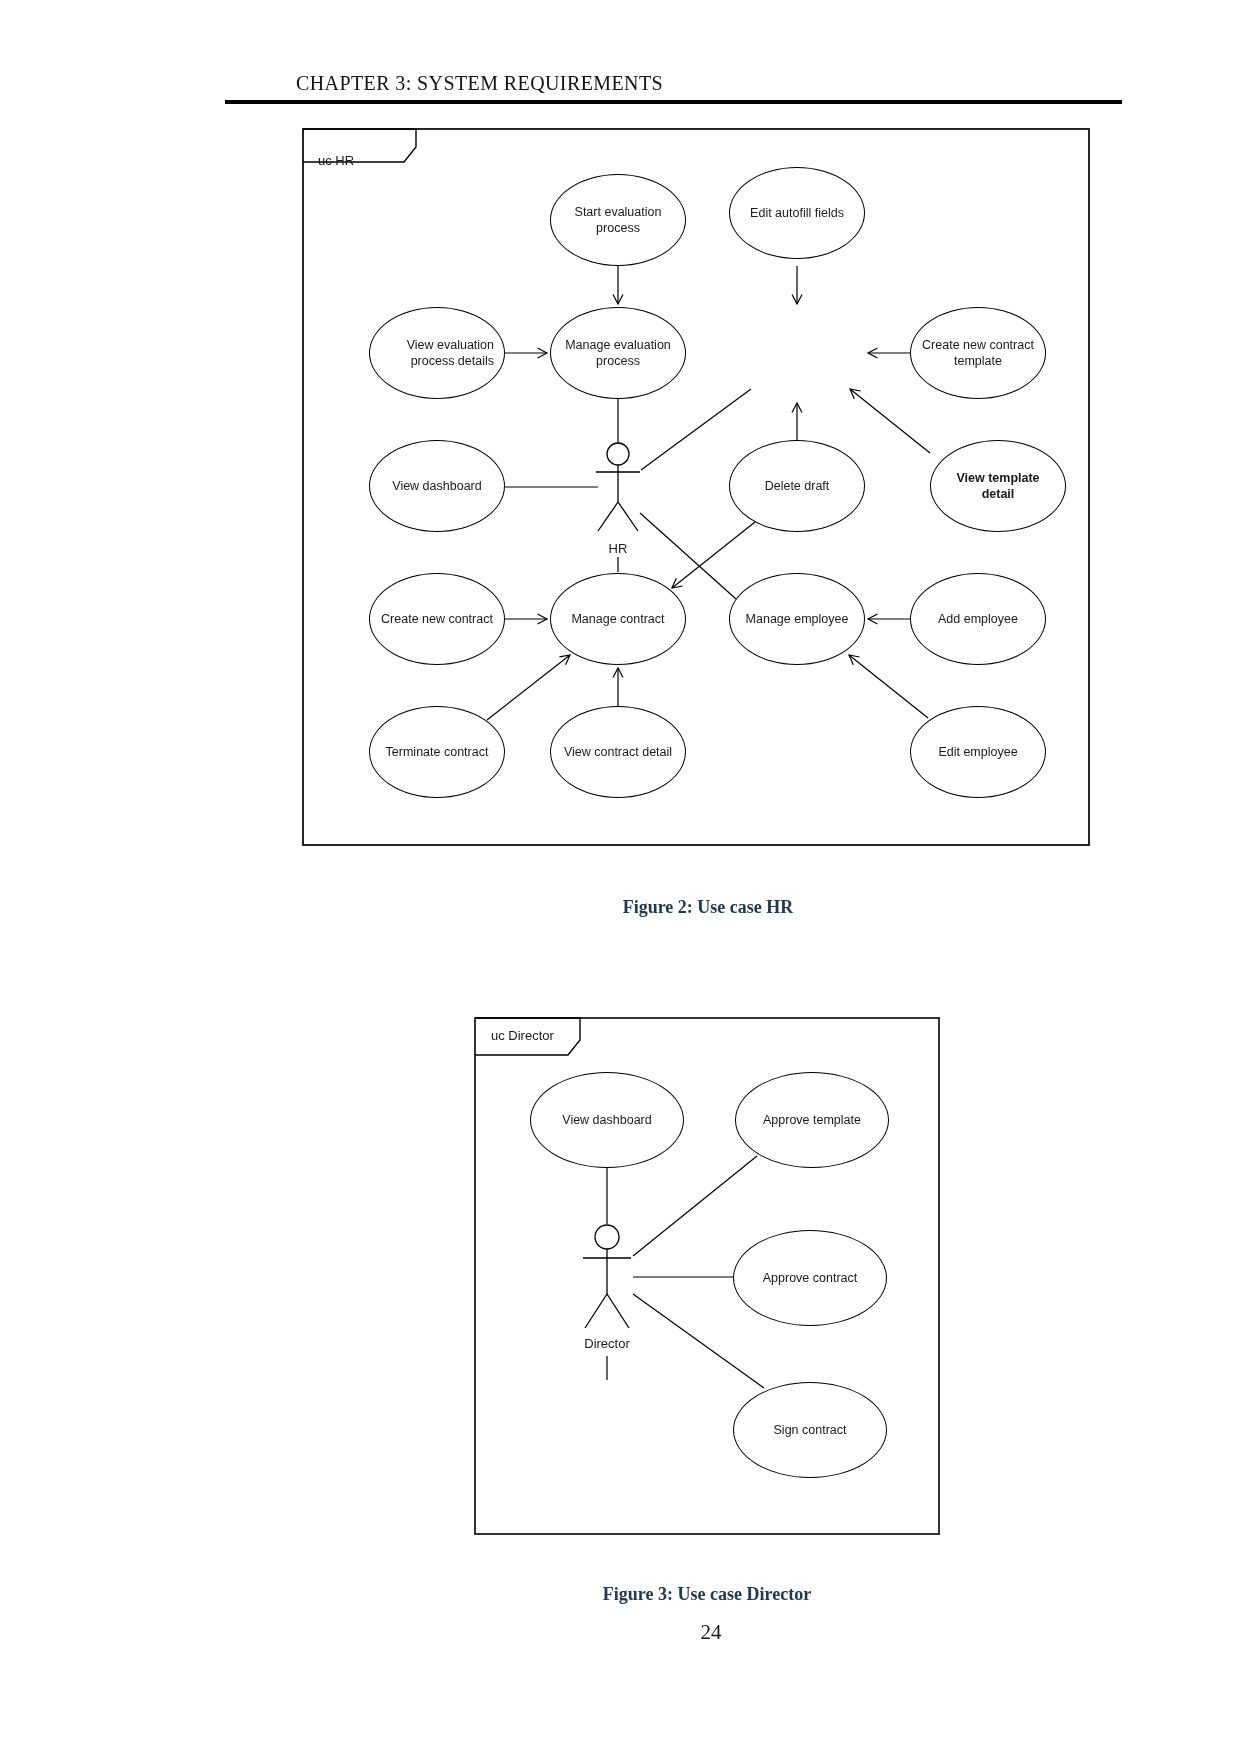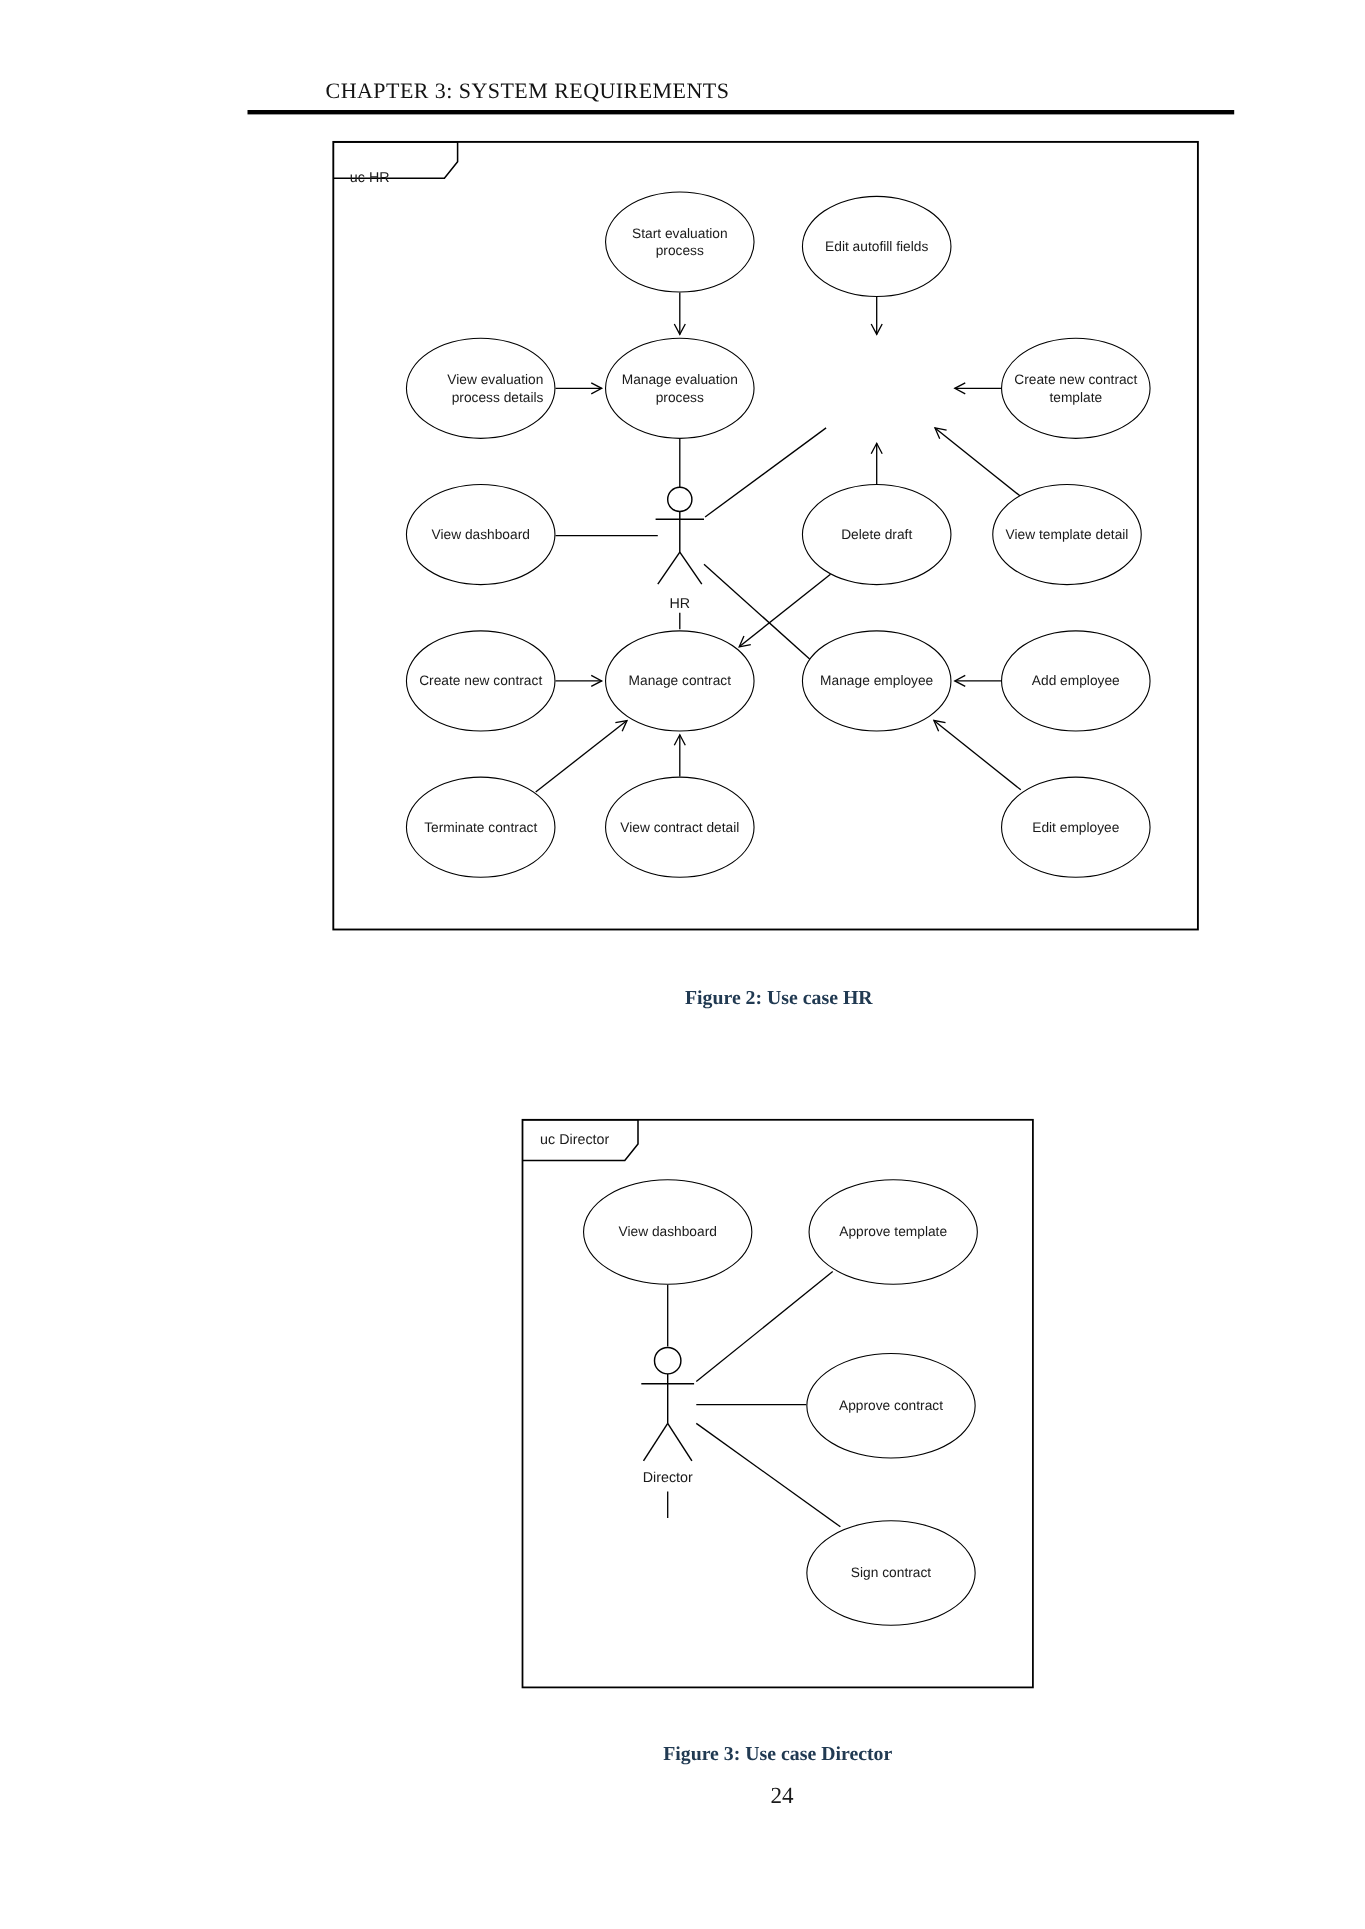--- a/index.html
+++ b/index.html
@@ -138,29 +138,29 @@
       <line x1="607" y1="1249" x2="607" y2="1294"></line>
       <line x1="583" y1="1258" x2="631" y2="1258"></line>
       <line x1="607" y1="1294" x2="585" y2="1328"></line>
       <line x1="607" y1="1294" x2="629" y2="1328"></line>
     </g>
   </svg>
 
   <div class="abs frame-label" style="left:318px;top:125px;margin-top:28px;">uc HR</div>
 
   <div class="abs node node-hr" style="left:550px;top:174px;">Start evaluation process</div>
-  <div class="abs node node-hr" style="left:729px;top:178px;">Edit autofill fields</div>
+  <div class="abs node node-hr" style="left:729px;top:167px;">Edit autofill fields</div>
 
   <div class="abs node node-hr" style="left:369px;top:307px;text-align:right;">View evaluation process details</div>
   <div class="abs node node-hr" style="left:550px;top:307px;">Manage evaluation process</div>
   <div class="abs node node-hr" style="left:910px;top:307px;">Create new contract template</div>
 
   <div class="abs node node-hr" style="left:369px;top:440px;">View dashboard</div>
   <div class="abs node node-hr" style="left:729px;top:440px;">Delete draft</div>
-  <div class="abs node node-hr" style="left:902px;top:440px;">View template detail</div>
+  <div class="abs node node-hr" style="left:930px;top:440px;font-weight:bold;">View template detail</div>
 
   <div class="abs node node-hr" style="left:369px;top:573px;">Create new contract</div>
   <div class="abs node node-hr" style="left:550px;top:573px;">Manage contract</div>
   <div class="abs node node-hr" style="left:729px;top:573px;">Manage employee</div>
   <div class="abs node node-hr" style="left:910px;top:573px;">Add employee</div>
 
   <div class="abs node node-hr" style="left:369px;top:706px;">Terminate contract</div>
   <div class="abs node node-hr" style="left:550px;top:706px;">View contract detail</div>
   <div class="abs node node-hr" style="left:910px;top:706px;">Edit employee</div>
 

